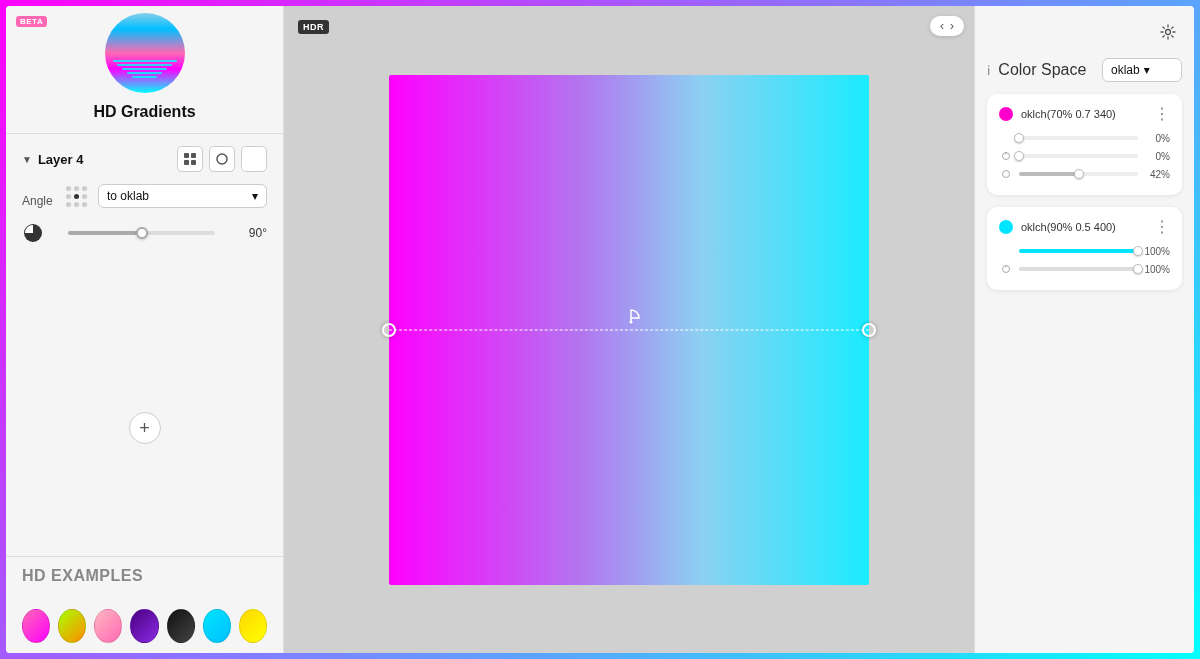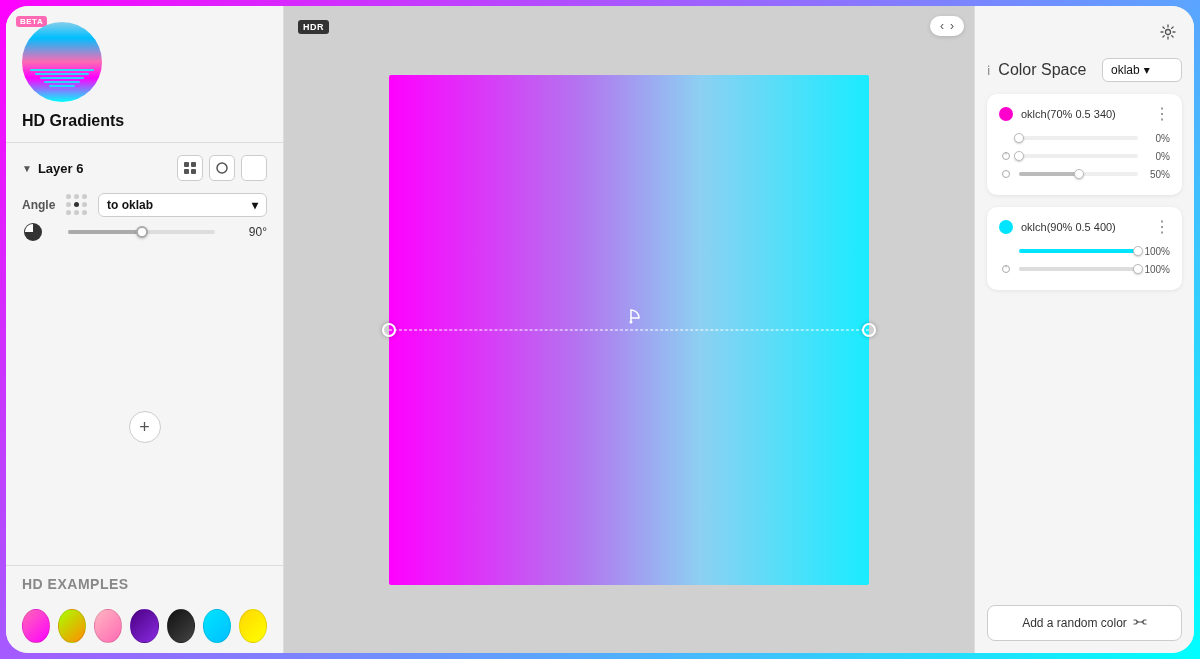--- a/index.html
+++ b/index.html
@@ -12,37 +12,38 @@
       display: flex;
       align-items: center;
       justify-content: center;
       padding: 6px;
     }
     .app-container {
       display: flex;
       width: 100%;
       height: 100%;
       background: #e8e8e8;
-      border-radius: 22px;
+      border-radius: 4px;
       overflow: hidden;
     }
     
     .sidebar {
       width: 278px;
       min-width: 278px;
       background: #f5f5f5;
       display: flex;
       flex-direction: column;
       border-right: 1px solid #ddd;
       padding-bottom: 0;
     }
     .sidebar-header {
       display: flex;
       flex-direction: column;
-      padding: 16px 16px 12px;
+      align-items: center;
+      padding: 7px 16px 12px;
       border-bottom: 1px solid #ddd;
     }
     .logo-circle {
       width: 80px;
       height: 80px;
       border-radius: 50%;
       background: linear-gradient(180deg, #87CEEB 0%, #00bfff 20%, #ff69b4 50%, #ff00ff 70%, #00ffff 100%);
       overflow: hidden;
       position: relative;
       margin-bottom: 10px;
@@ -121,24 +122,23 @@
       background: white;
       display: flex;
       align-items: center;
       justify-content: center;
       cursor: pointer;
       font-size: 12px;
       color: #555;
     }
     .angle-row {
       display: flex;
-      align-items: center;
+      align-items: flex-end;
       gap: 8px;
-      margin-bottom: 4px;
-      font-weight: bold;
+      margin-bottom: 14px;
     }
     .angle-label {
       font-size: 12px;
       color: #555;
       min-width: 36px;
     }
     .dots-grid {
       display: grid;
       grid-template-columns: repeat(3, 6px);
       grid-template-rows: repeat(3, 6px);
@@ -225,25 +225,25 @@
       cursor: pointer;
       font-size: 18px;
       color: #555;
       margin: 8px auto;
     }
     .examples-section {
       border-top: 1px solid #ddd;
       padding: 10px 16px;
     }
     .examples-label {
-      font-size: 14px;
+      font-size: 16px;
       font-weight: 600;
       color: #888;
       letter-spacing: 0.5px;
-      margin-bottom: 17px;
+      margin-bottom: 24px;
     }
     .examples-row {
       display: flex;
       gap: 8px;
       align-items: center;
     }
     .example-swatch {
       width: 34px;
       height: 34px;
       border-radius: 50%;
@@ -490,21 +490,21 @@
           <div class="logo-line"></div>
           <div class="logo-line"></div>
         </div>
       </div>
       <div class="app-title">HD Gradients</div>
     </div>
     <div class="layer-section">
       <div class="layer-header">
         <div class="layer-title-row">
           <span class="layer-arrow">▼</span>
-          <span class="layer-title">Layer 6</span>
+          <span class="layer-title">Layer 4</span>
         </div>
         <div class="layer-icons">
           <div class="layer-icon-btn">
             <svg width="12" height="12" viewBox="0 0 12 12">
                 <rect x="0" y="0" width="5" height="5" rx="1" fill="#555"></rect>
                 <rect x="7" y="0" width="5" height="5" rx="1" fill="#555"></rect>
                 <rect x="0" y="7" width="5" height="5" rx="1" fill="#555"></rect>
                 <rect x="7" y="7" width="5" height="5" rx="1" fill="#555"></rect>
               </svg>
           </div>
@@ -612,21 +612,21 @@
       <span class="color-space-label">Color Space</span>
       <div class="color-space-select">
         <span>oklab</span>
         <span>▾</span>
       </div>
     </div>
 
     <div class="color-stop-card">
       <div class="stop-header">
         <div class="stop-dot" style="background: #ff00cc;"></div>
-        <span class="stop-label">oklch(70% 0.5 340)</span>
+        <span class="stop-label">oklch(70% 0.7 340)</span>
         <span class="stop-menu">⋮</span>
       </div>
 
       <div class="stop-slider-row">
         <div class="stop-slider-icon"></div>
         <div class="stop-slider-track">
           <div class="stop-slider-fill" style="width:0%; background:#ddd;"></div>
           <div class="stop-slider-thumb" style="left:0%"></div>
         </div>
         <span class="stop-value">0%</span>
@@ -647,21 +647,21 @@
       <div class="stop-slider-row">
         <div class="stop-slider-icon">
           <svg width="10" height="10" viewBox="0 0 10 10">
               <circle cx="5" cy="5" r="3.5" stroke="#aaa" stroke-width="1" fill="none"></circle>
             </svg>
         </div>
         <div class="stop-slider-track">
           <div class="stop-slider-fill" style="width:50%; background:#bbb;"></div>
           <div class="stop-slider-thumb" style="left:50%"></div>
         </div>
-        <span class="stop-value">50%</span>
+        <span class="stop-value">42%</span>
       </div>
     </div>
 
     <div class="color-stop-card">
       <div class="stop-header">
         <div class="stop-dot" style="background: #00e5ff;"></div>
         <span class="stop-label">oklch(90% 0.5 400)</span>
         <span class="stop-menu">⋮</span>
       </div>
       <div class="stop-slider-row">
@@ -680,22 +680,14 @@
             </svg>
         </div>
         <div class="stop-slider-track">
           <div class="stop-slider-fill" style="width:100%; background:#ddd;"></div>
           <div class="stop-slider-thumb" style="left:100%"></div>
         </div>
         <span class="stop-value">100%</span>
       </div>
     </div>
 
-    <div class="add-color-btn">
-      <span>Add a random color</span>
-      <svg width="14" height="14" viewBox="0 0 14 14">
-          <path d="M1 4h2l2 2-2 2H1" stroke="#555" stroke-width="1.2" fill="none" stroke-linecap="round"></path>
-          <path d="M13 4h-2l-2 2 2 2h2" stroke="#555" stroke-width="1.2" fill="none" stroke-linecap="round"></path>
-          <line x1="3" y1="6" x2="11" y2="6" stroke="#555" stroke-width="1.2"></line>
-        </svg>
-    </div>
   </div>
 </div>
 
 </body></html>

